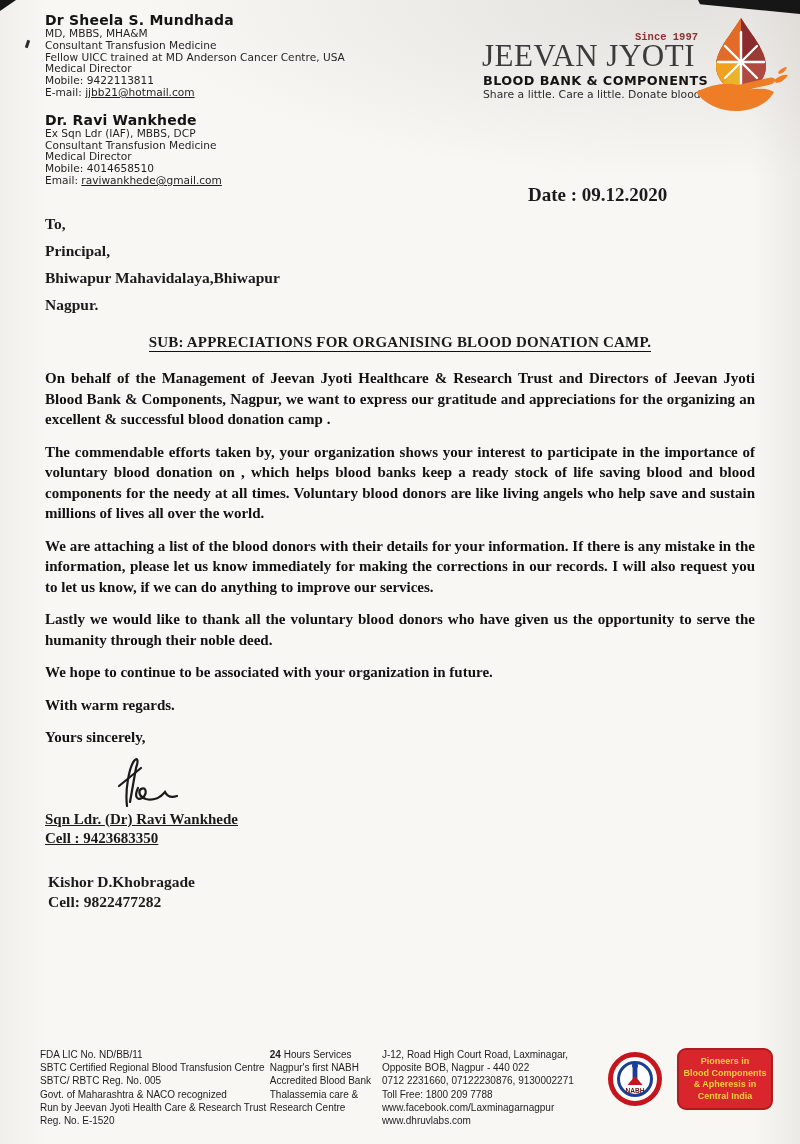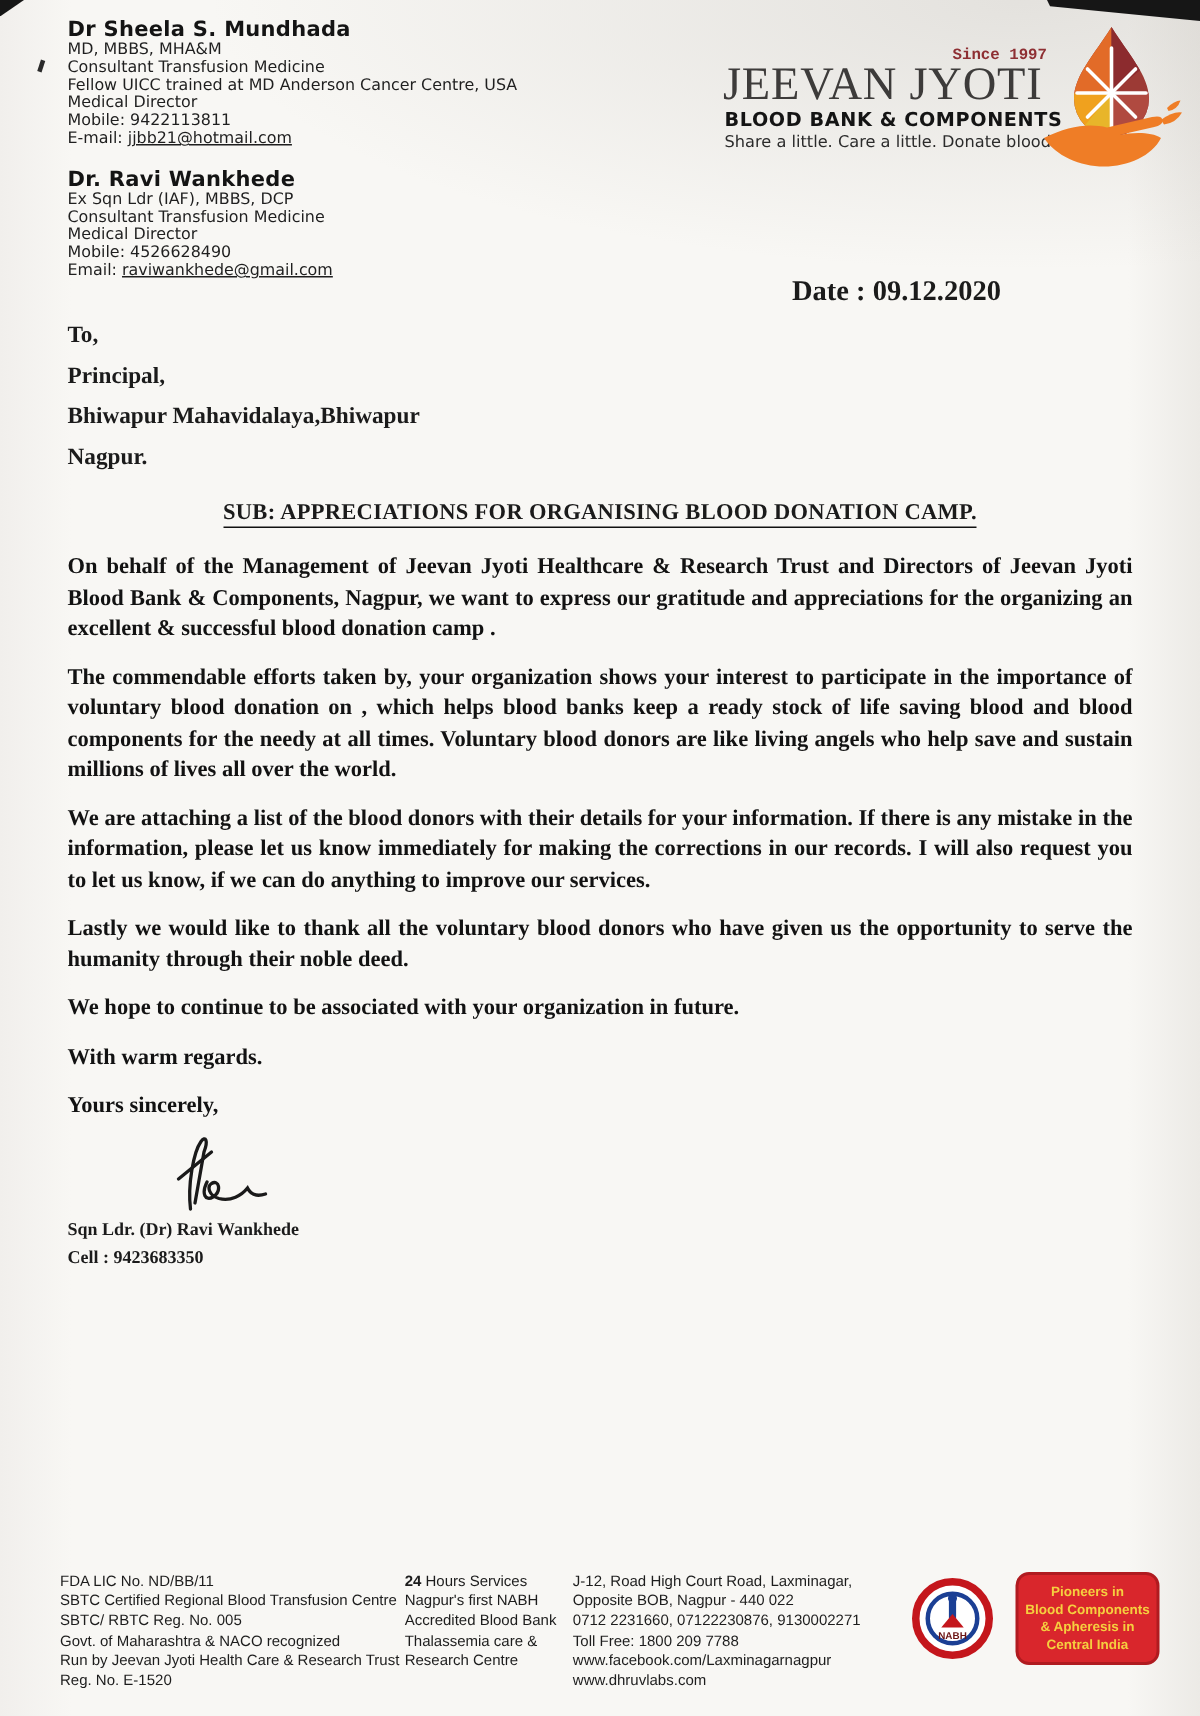--- a/index.html
+++ b/index.html
@@ -44,21 +44,21 @@
   .subject{margin:14px 45px 0 45px;text-align:center;font-family:"Liberation Serif",serif;
     font-weight:bold;font-size:15px;line-height:20px;}
   .subject span{border-bottom:1.6px solid #111;padding-bottom:1px;letter-spacing:.2px;}
   .body-text{margin:16px 45px 0 45px;font-family:"Liberation Serif",serif;
     font-weight:bold;font-size:15px;color:#121212;}
   .body-text p{margin:12px 0 0 0;line-height:20.5px;text-align:justify;}
   .body-text p.first{margin-top:0;}
 
   
   .sig-row{display:flex;justify-content:space-between;margin:8px 45px 0 45px;}
-  .sig-col{font-family:"Liberation Serif",serif;font-weight:bold;font-size:12px;line-height:19px;}
+  .sig-col{font-family:"Liberation Serif",serif;font-weight:bold;font-size:15px;line-height:19px;text-decoration:underline;}
   .sig-col .sig-svg{display:block;height:54px;}
   .sig-left-svg{margin-left:60px;width:90px;}
   .sig-right-svg{margin-left:22px;width:160px;}
   .sig-col.right{width:290px;}
   .sig-name{white-space:nowrap;}
   .sig-name.indent{padding-left:26px;}
   .extra-signer{margin:24px 45px 0 48px;font-family:"Liberation Serif",serif;
     font-weight:bold;font-size:15.5px;line-height:20px;}
 
   
@@ -91,21 +91,21 @@
       <div class="doc-line">Fellow UICC trained at MD Anderson Cancer Centre, USA</div>
       <div class="doc-line">Medical Director</div>
       <div class="doc-line">Mobile: 9422113811</div>
       <div class="doc-line"><span>E-mail: </span><span class="email-addr">jjbb21@hotmail.com</span></div>
     </div>
     <div class="doc-block">
       <div class="doc-name">Dr. Ravi Wankhede</div>
       <div class="doc-line">Ex Sqn Ldr (IAF), MBBS, DCP</div>
       <div class="doc-line">Consultant Transfusion Medicine</div>
       <div class="doc-line">Medical Director</div>
-      <div class="doc-line">Mobile: 4526628490</div>
+      <div class="doc-line">Mobile: 4014658510</div>
       <div class="doc-line"><span>Email: </span><span class="email-addr">raviwankhede@gmail.com</span></div>
     </div>
   </div>
 
   <div class="logo">
     <div class="logo-since">Since 1997</div>
     <div class="logo-title">JEEVAN JYOTI</div>
     <div class="logo-sub">BLOOD BANK &amp; COMPONENTS</div>
     <div class="logo-tag">Share a little. Care a little. Donate blood.</div>
     <svg class="logo-mark" width="96" height="100" viewBox="0 0 96 100">
@@ -160,20 +160,24 @@
       <svg class="sig-svg sig-left-svg" viewBox="0 0 90 54" fill="none" stroke="#1a1a1a" stroke-width="2.2" stroke-linecap="round">
         <path d="M22 50 C20 34 24 12 29 5 C32 1 34 4 31 12 L25 46"></path>
         <path d="M14 30 L36 12"></path>
         <path d="M33 32 C29 40 32 45 37 42 C43 38 41 30 36 33 C33 35 34 41 41 43 C49 45 56 41 60 36 C62 40 66 42 72 40"></path>
       </svg>
       <div class="sig-name">Sqn Ldr. (Dr) Ravi Wankhede</div>
       <div class="sig-cell">Cell : 9423683350</div>
     </div>
   </div>
 
+  <div class="extra-signer">
+    <div>Kishor D.Khobragade</div>
+    <div>Cell: 9822477282</div>
+  </div>
 
   <div class="footer">
     <div class="f-col f-col1">
       <div>FDA LIC No. ND/BB/11</div>
       <div>SBTC Certified Regional Blood Transfusion Centre</div>
       <div>SBTC/ RBTC Reg. No. 005</div>
       <div>Govt. of Maharashtra &amp; NACO recognized</div>
       <div>Run by Jeevan Jyoti Health Care &amp; Research Trust</div>
       <div>Reg. No. E-1520</div>
     </div>

